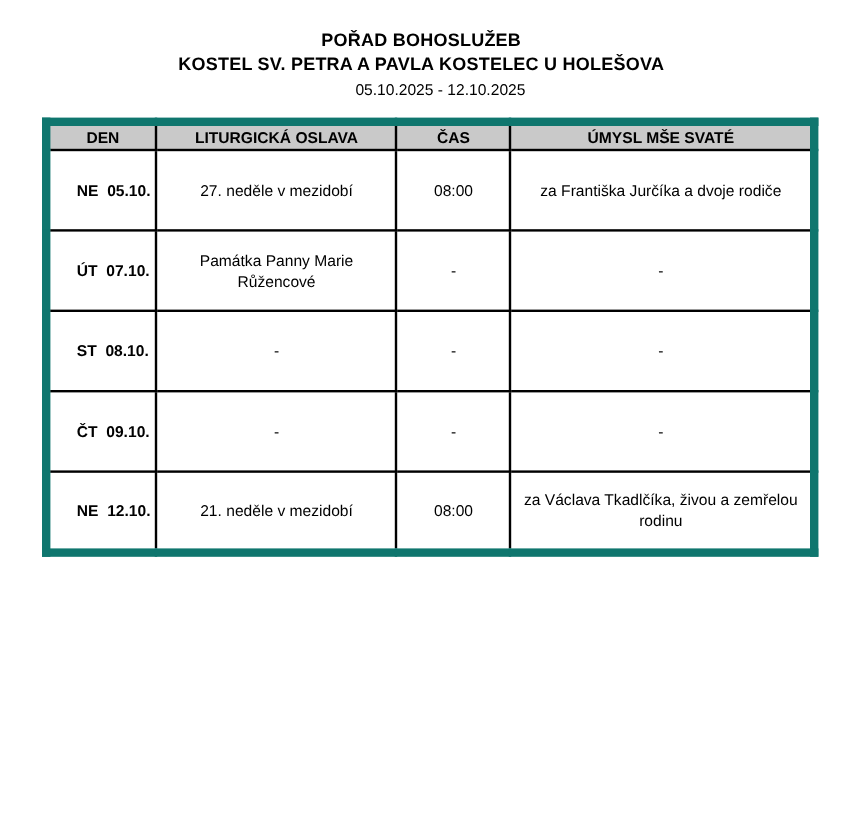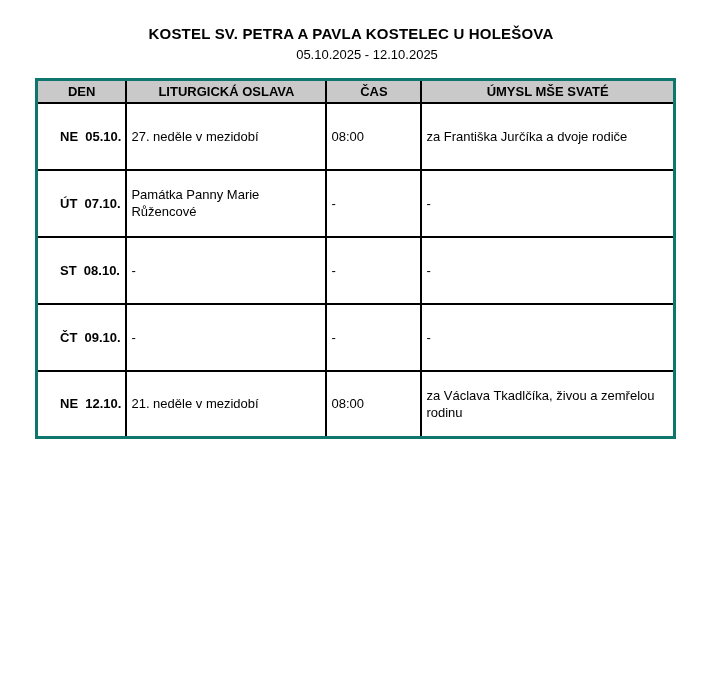--- a/index.html
+++ b/index.html
@@ -25,53 +25,55 @@
   .doc-daterange {
     font-size: 13px;
     margin-top: 1px;
     padding-left: 32px;
   }
 
   table.schedule {
     border-collapse: collapse;
     margin-left: 35px;
     table-layout: fixed;
-    border: 3px solid #0f766e;
+    border: 7px solid #0f766e;
   }
   .schedule th, .schedule td {
     border: 2px solid #000;
   }
   .schedule thead tr { height: 23px; }
   .schedule th {
     background: var(--header-bg, #c9c9c9);
     font-size: 13px;
     font-weight: bold;
     text-align: center;
     padding: 2px 3px;
   }
   .schedule tbody tr { height: 67px; }
   .schedule td {
     font-size: 13px;
+    text-align: center;
     vertical-align: middle;
     padding: 2px 4px;
     line-height: 17px;
   }
   .schedule td.den {
     font-weight: bold;
     text-align: left;
     padding-left: 22px;
     white-space: pre;
   }
 </style>
 </head>
 <body>
 
 <div class="page">
 
   <div class="doc-header">
+    <div class="doc-title">POŘAD BOHOSLUŽEB</div>
     <div class="doc-subtitle">KOSTEL SV. PETRA A PAVLA KOSTELEC U HOLEŠOVA</div>
     <div class="doc-daterange">05.10.2025 - 12.10.2025</div>
   </div>
 
   <table class="schedule">
     <colgroup>
       <col style="width:85px">
       <col style="width:200px">
       <col style="width:95px">
       <col style="width:253px">

